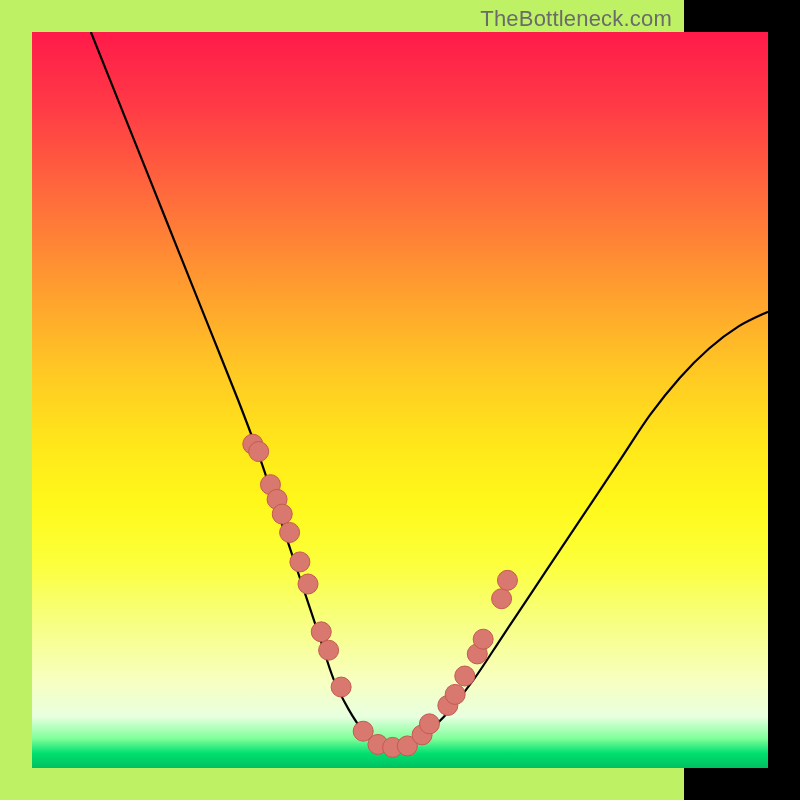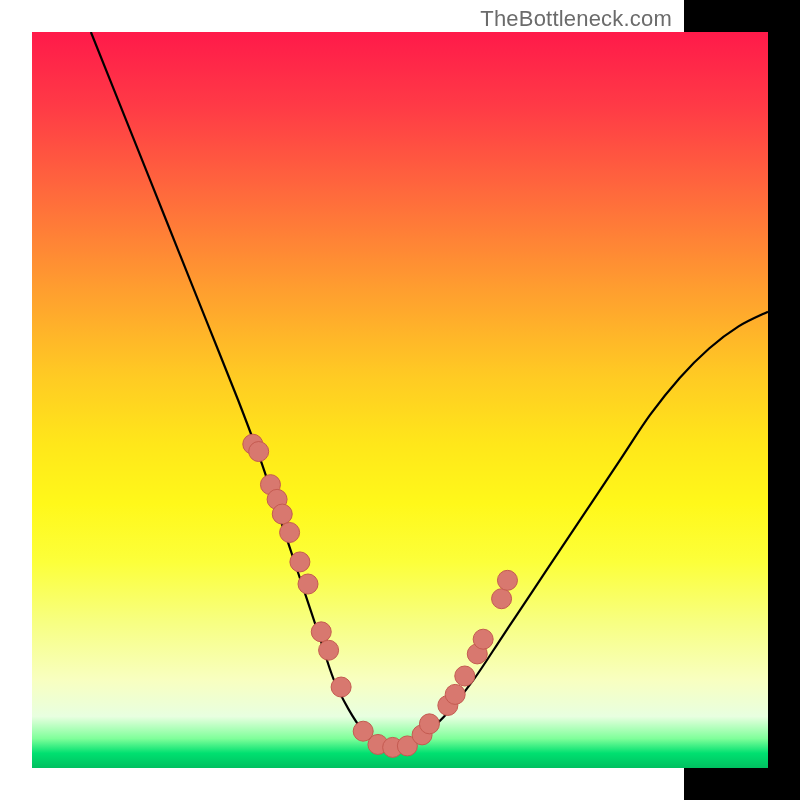--- a/index.html
+++ b/index.html
@@ -10,21 +10,21 @@
     background: #000;
     overflow: hidden;
     font-family: Arial, Helvetica, sans-serif;
   }
   .frame {
     position: absolute;
     top: 0;
     left: 0;
     width: 684px;
     height: 800px;
-    background: #ffffff;
+    background: #bef264;
   }
   .plot-area {
     position: absolute;
     top: 32px;
     left: 32px;
     width: 736px;
     height: 736px;
     overflow: hidden;
   }
   .gradient {

